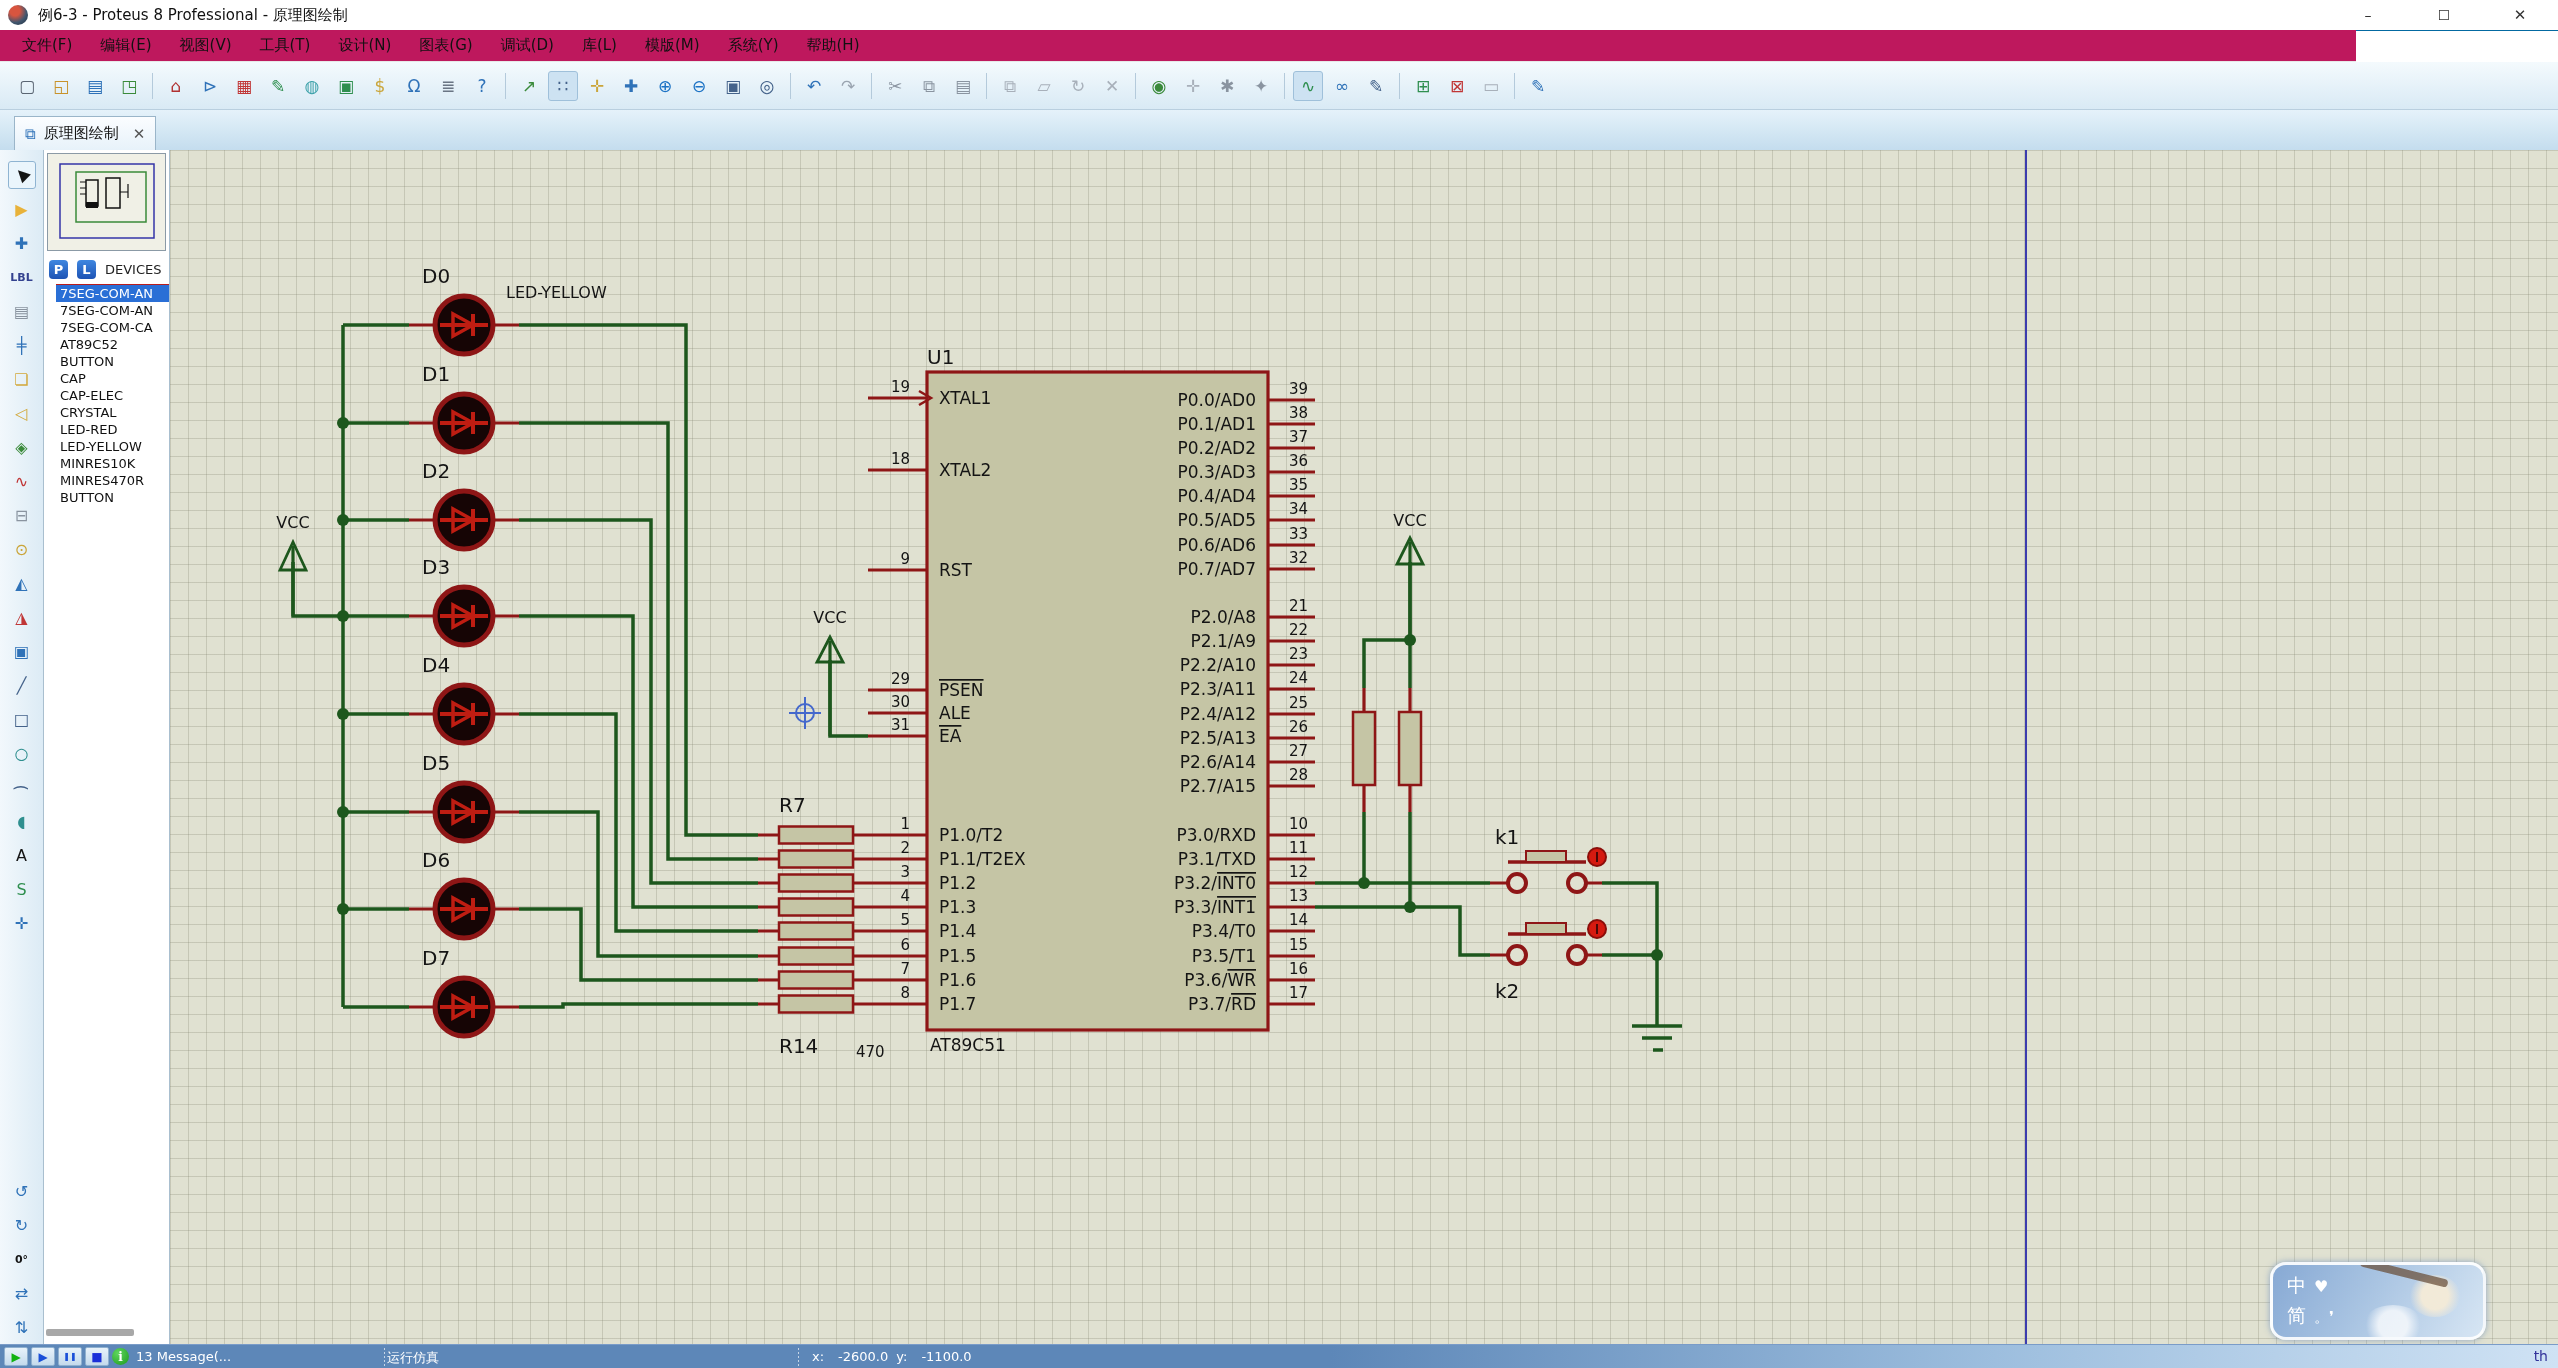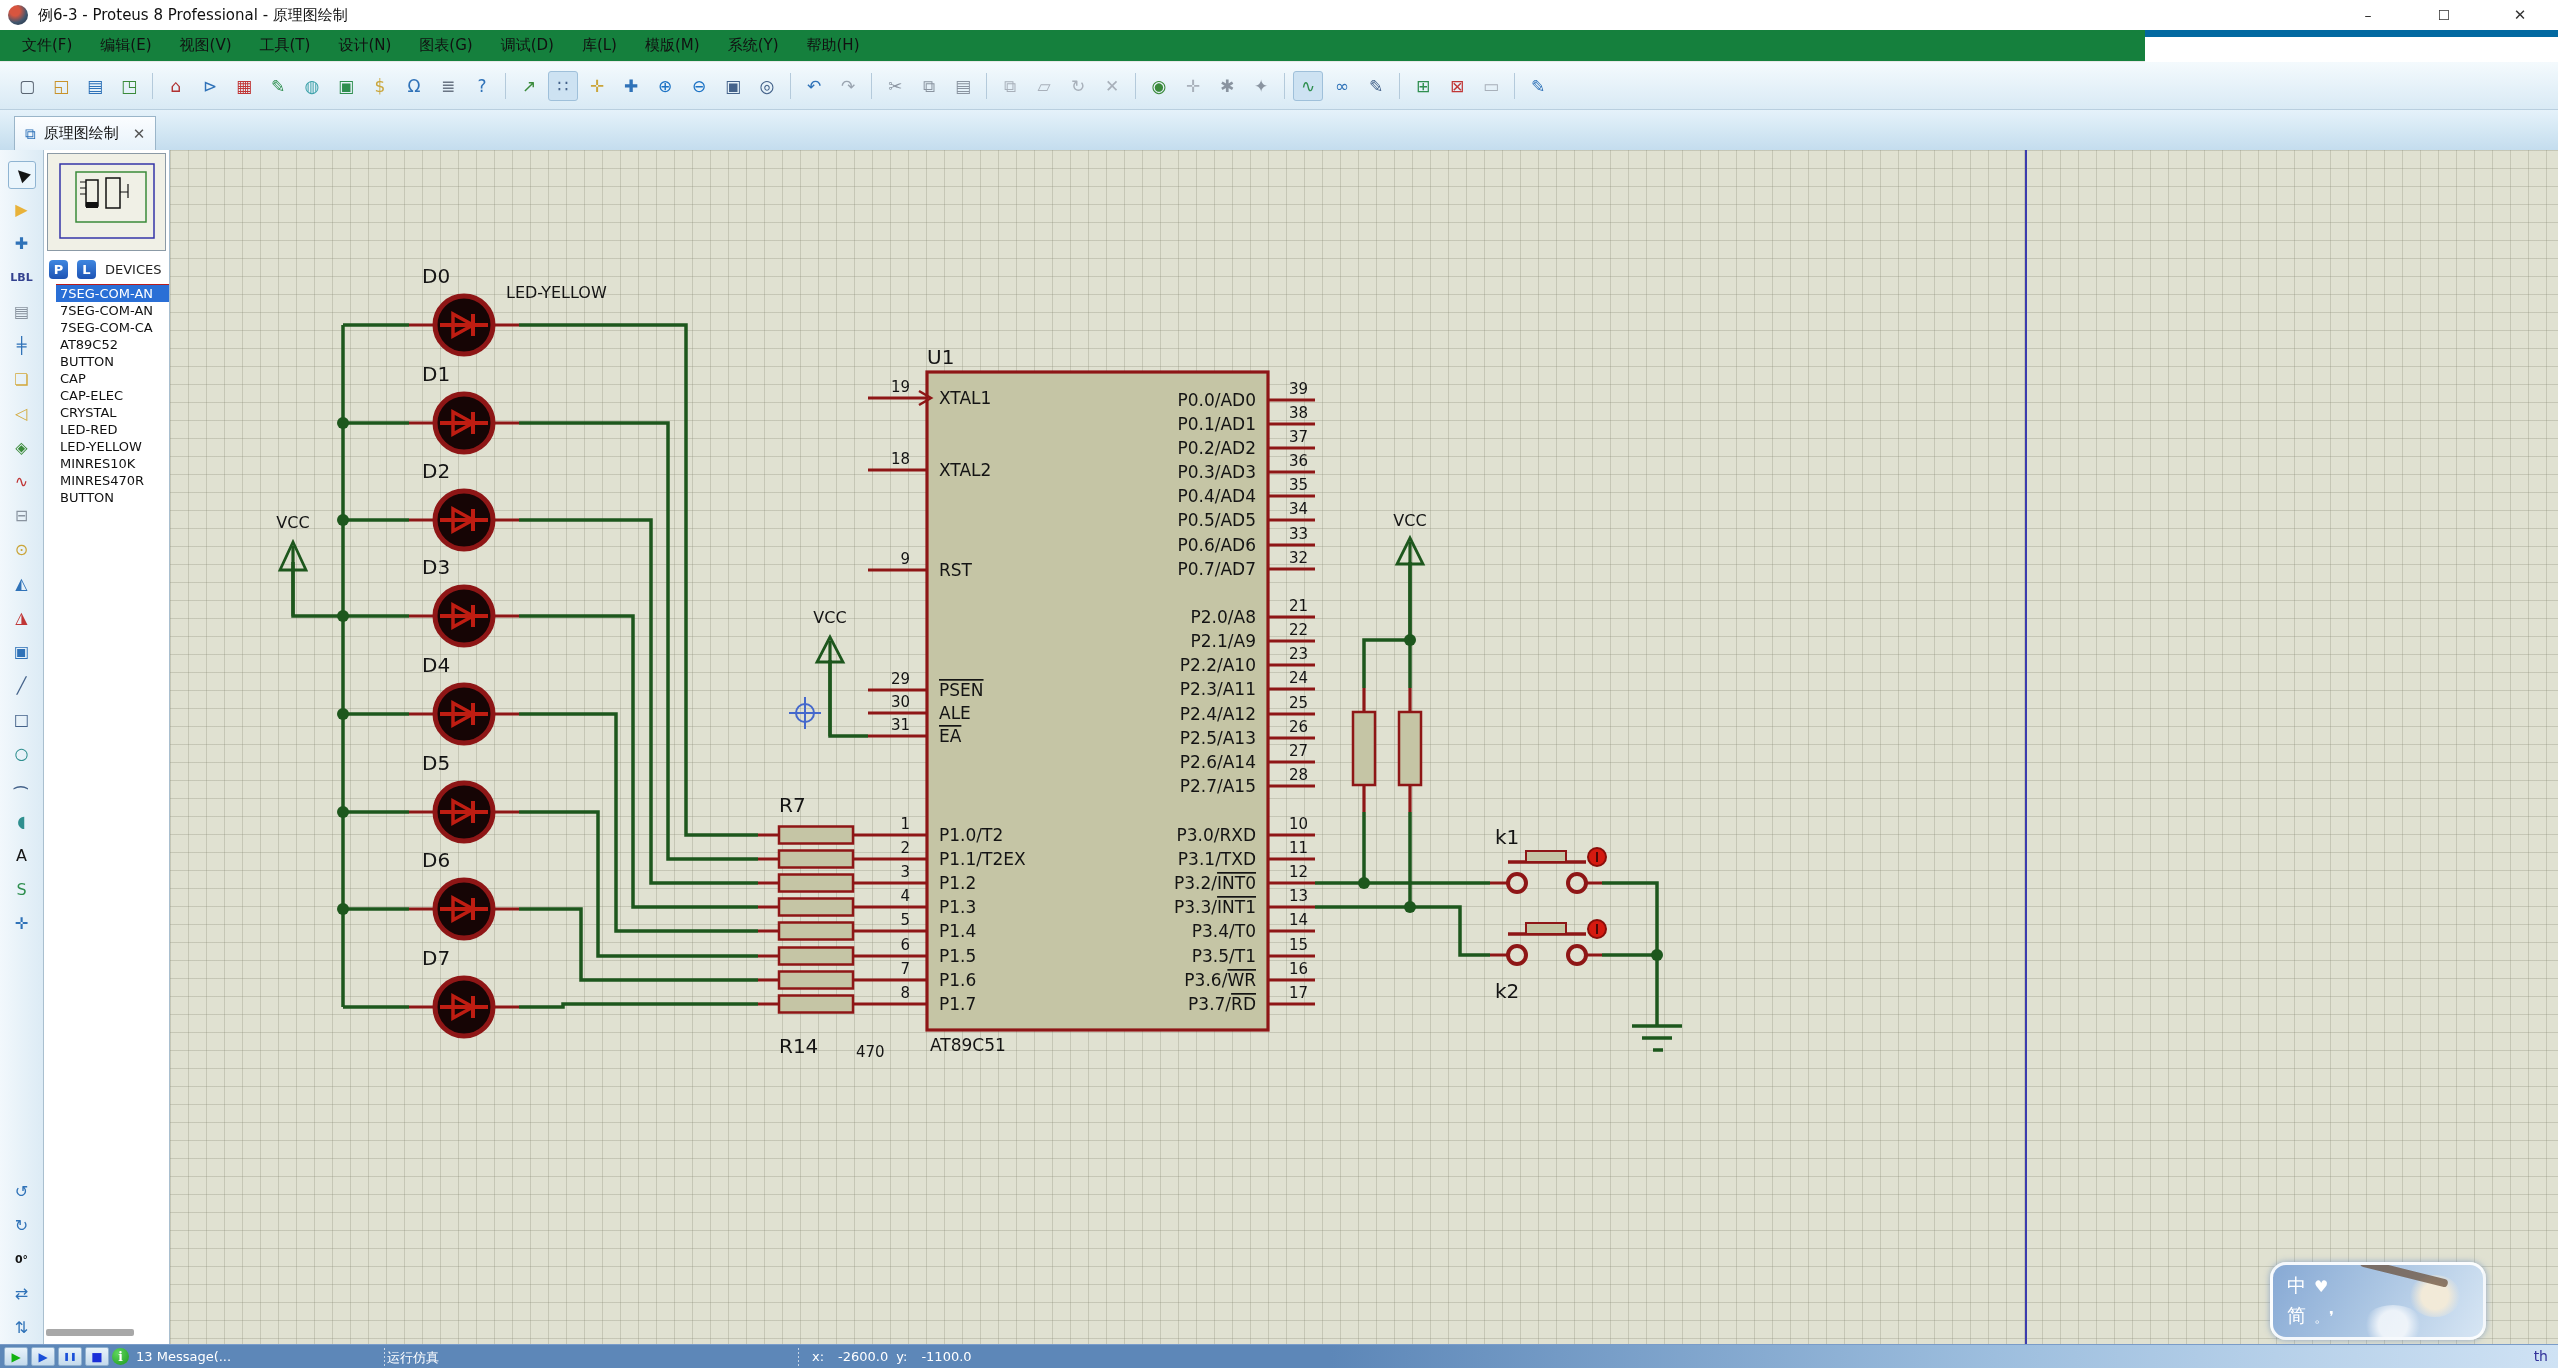--- a/index.html
+++ b/index.html
@@ -1,31 +1,31 @@
 <!DOCTYPE html>
 <html><head>
 <meta charset="utf-8">
 <style>
   html,body{margin:0;padding:0;}
   body{width:2558px;height:1368px;position:relative;overflow:hidden;
        font-family:"DejaVu Sans","Liberation Sans",sans-serif;background:#fff;color:#141414;}
 
   
   .titlebar{position:absolute;left:0;top:0;width:2558px;height:30px;background:#ffffff;
-            border-bottom:7px solid #0369a1;display:flex;align-items:center;}
+            border-bottom:1px solid #0369a1;display:flex;align-items:center;}
   .app-icon{width:20px;height:20px;margin:0 10px 0 8px;border-radius:50%;
             background:radial-gradient(circle at 35% 30%,#d8553f 0 25%,#41566e 60%,#1d2b3a 100%);}
   .title-text{font-size:15px;color:#111;}
   .win-btns{margin-left:auto;display:flex;height:30px;}
   .win-btn{width:76px;height:30px;display:flex;align-items:center;justify-content:center;
            font-size:14px;color:#333;}
   .win-btn:last-child{font-size:15px;}
 
   
-  .menubar{position:absolute;left:0;top:30px;width:2145px;height:32px;background:#15803d;
+  .menubar{position:absolute;left:0;top:30px;width:2356px;height:32px;background:#be185d;
            border-bottom:1px solid #e8e8e8;display:flex;align-items:center;padding-left:8px;box-sizing:border-box;}
   .menu-item{font-size:15px;padding:0 14px;color:#111;}
 
   
   .toolbar{position:absolute;left:0;top:62px;width:2558px;height:48px;
            background:linear-gradient(#f4fafd,#d9eaf5);border-bottom:1px solid #b9cfdf;
            display:flex;align-items:center;padding-left:10px;box-sizing:border-box;}
   .tbtn{width:30px;height:30px;margin:0 2px;display:flex;align-items:center;justify-content:center;
         font-size:17px;border-radius:3px;}
   .tbtn.pressed{background:#cde2f2;border:1px solid #9fc0da;box-sizing:border-box;}

